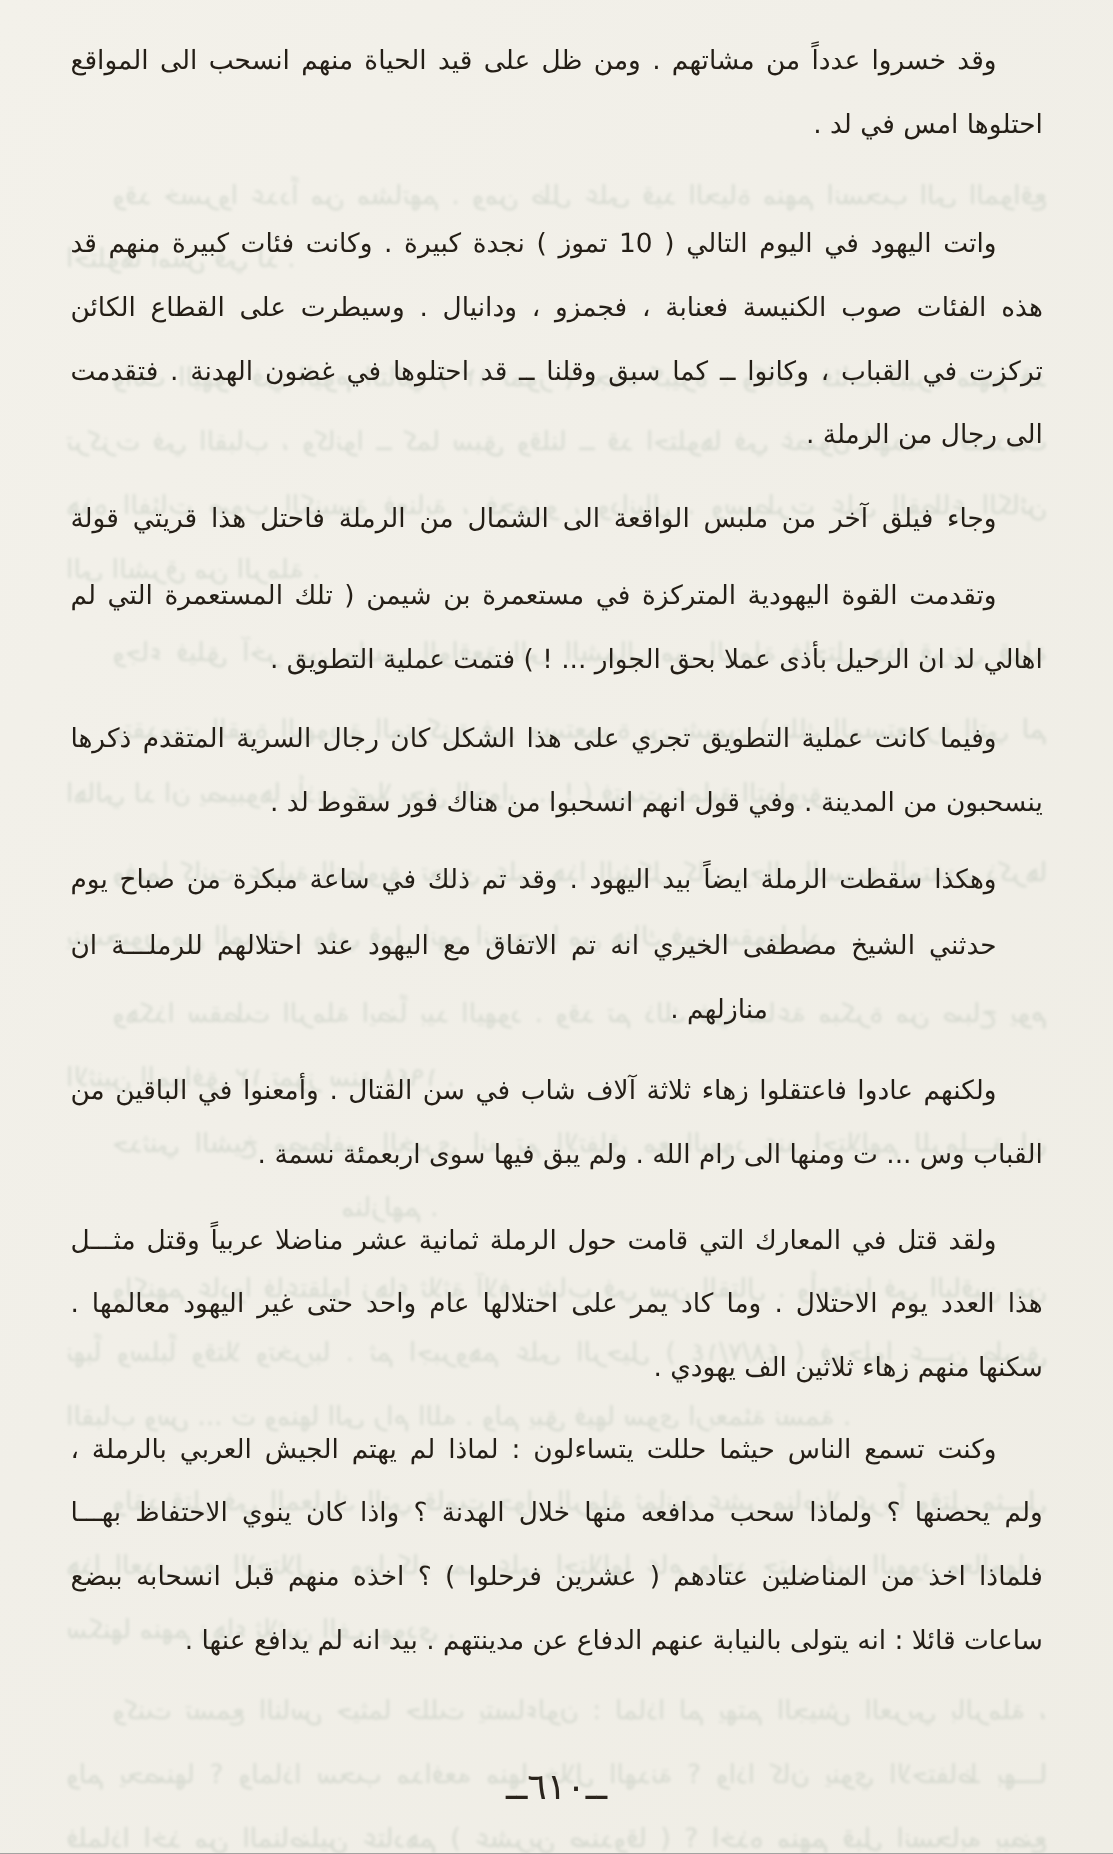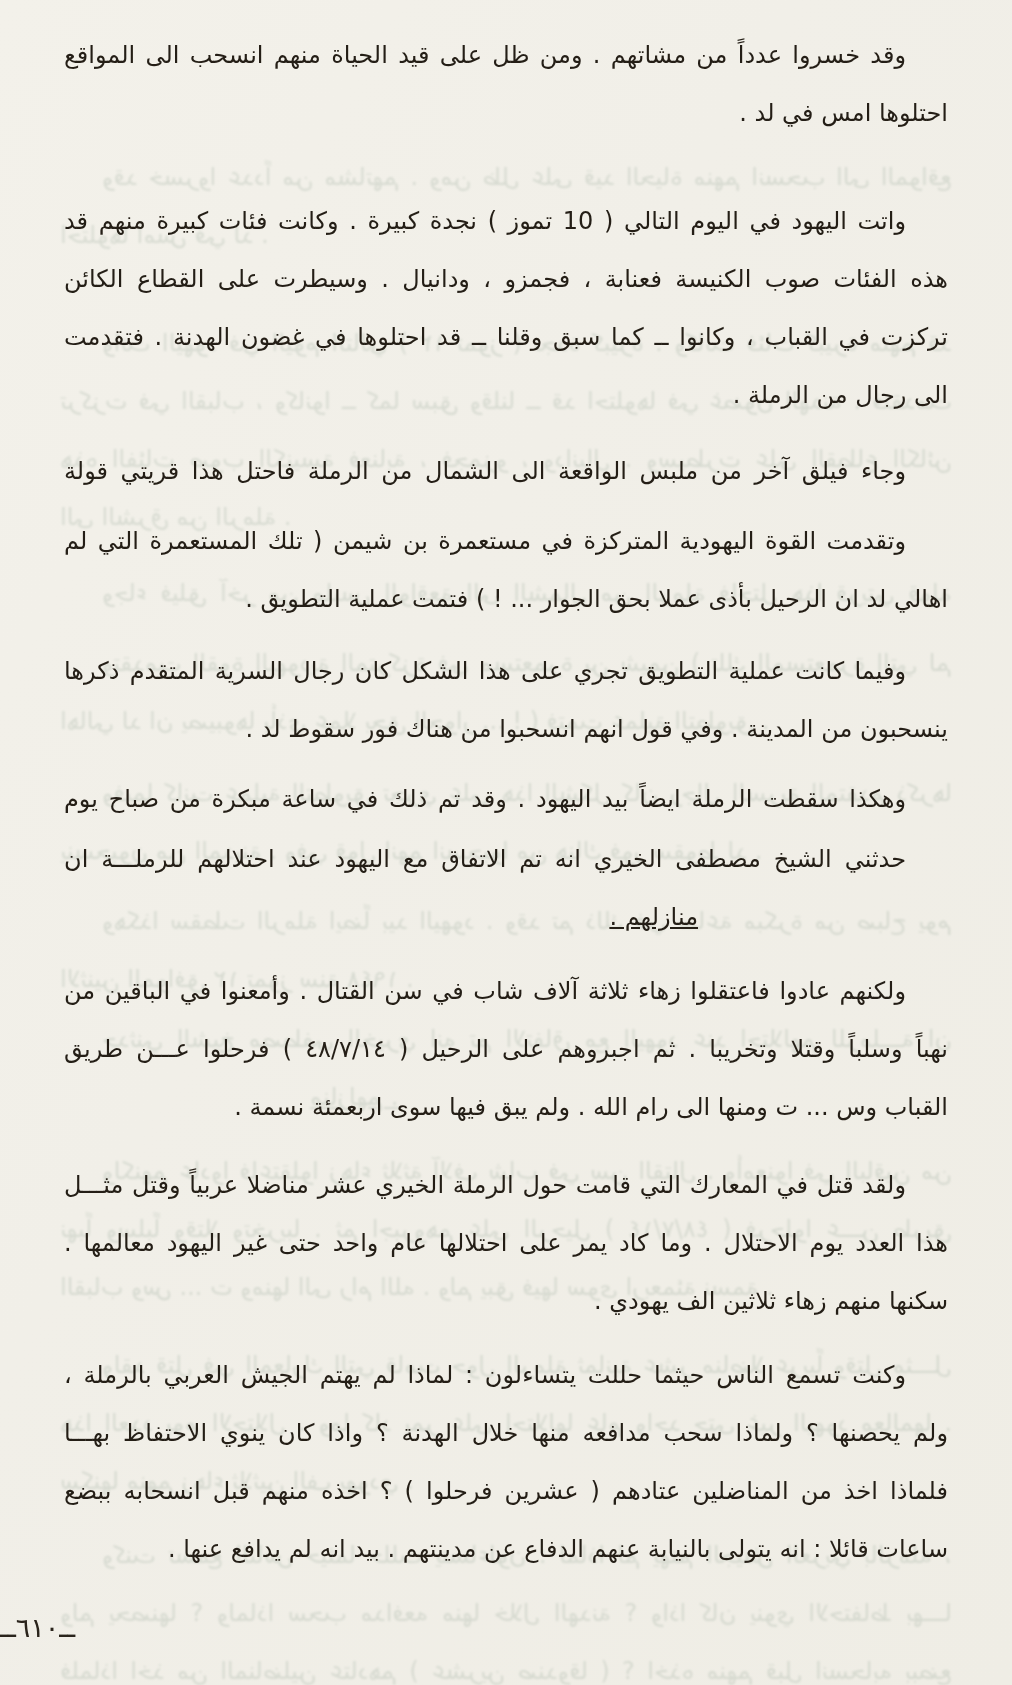--- a/index.html
+++ b/index.html
@@ -40,37 +40,37 @@
     text-align:justify;
     text-align-last:justify;
     overflow:hidden;
     max-height:58px;
   }
   .line.last{
     text-align:left;
     text-align-last:right;
   }
   .line.indent{text-indent:42px;}
-  .line.pad{padding-right:250px;text-decoration:underline;}
+  .line.pad{padding-right:250px;}
   
   .para:nth-child(1){margin-bottom:50px;}
   .para:nth-child(2){margin-bottom:18px;}
   .para:nth-child(3){margin-bottom:12px;}
   .para:nth-child(4){margin-bottom:14px;}
   .para:nth-child(5){margin-bottom:12px;}
   .para:nth-child(6){margin-bottom:2px;}
   .para:nth-child(7){margin-bottom:16px;}
   .para:nth-child(8){margin-bottom:20px;}
   .para:nth-child(9){margin-bottom:16px;}
   .page-number{
     position:absolute;
     bottom:42px;left:0;right:0;
     z-index:2;
-    text-align:left;
-    font-size:27px;
+    text-align:center;
+    font-size:33px;
     color:#2a241c;
     letter-spacing:2px;
   }
 </style>
 </head>
 <body>
 
 <div class="sheet">
   <div class="bleed-layer">
       <div class="para">
@@ -142,25 +142,24 @@
       </div>
       <div class="para">
         <div class="line full indent">وهكذا سقطت الرملة ايضاً بيد اليهود . وقد تم ذلك في ساعة مبكرة من صباح يوم</div>
       </div>
       <div class="para">
         <div class="line full indent">حدثني الشيخ مصطفى الخيري انه تم الاتفاق مع اليهود عند احتلالهم للرملـــة ان</div>
         <div class="line last pad">منازلهم .</div>
       </div>
       <div class="para">
         <div class="line full indent">ولكنهم عادوا فاعتقلوا زهاء ثلاثة آلاف شاب في سن القتال . وأمعنوا في الباقين من السكان</div>
-        <div class="line full">نهباً وسلباً وقتلا وتخريبا . ثم اجبروهم على الرحيل ( ٤٨/٧/١٤ ) فرحلوا عـــن طريق</div>
         <div class="line last">القباب وس ... ت ومنها الى رام الله . ولم يبق فيها سوى اربعمئة نسمة .</div>
       </div>
       <div class="para">
-        <div class="line full indent">ولقد قتل في المعارك التي قامت حول الرملة الخيري عشر مناضلا عربياً وقتل مثـــل</div>
+        <div class="line full indent">ولقد قتل في المعارك التي قامت حول الرملة ثمانية عشر مناضلا عربياً وقتل مثـــل</div>
         <div class="line full">هذا العدد يوم الاحتلال . وما كاد يمر على احتلالها عام واحد حتى غير اليهود معالمها .</div>
         <div class="line last">سكنها منهم زهاء ثلاثين الف يهودي .</div>
       </div>
       <div class="para">
         <div class="line full indent">وكنت تسمع الناس حيثما حللت يتساءلون : لماذا لم يهتم الجيش العربي بالرملة ،</div>
         <div class="line full">ولم يحصنها ؟ ولماذا سحب مدافعه منها خلال الهدنة ؟ واذا كان ينوي الاحتفاظ بهـــا</div>
         <div class="line full">فلماذا اخذ من المناضلين عتادهم ( عشرين فرحلوا ) ؟ اخذه منهم قبل انسحابه ببضع</div>
         <div class="line last">ساعات قائلا : انه يتولى بالنيابة عنهم الدفاع عن مدينتهم . بيد انه لم يدافع عنها .</div>
       </div>
     </div>

